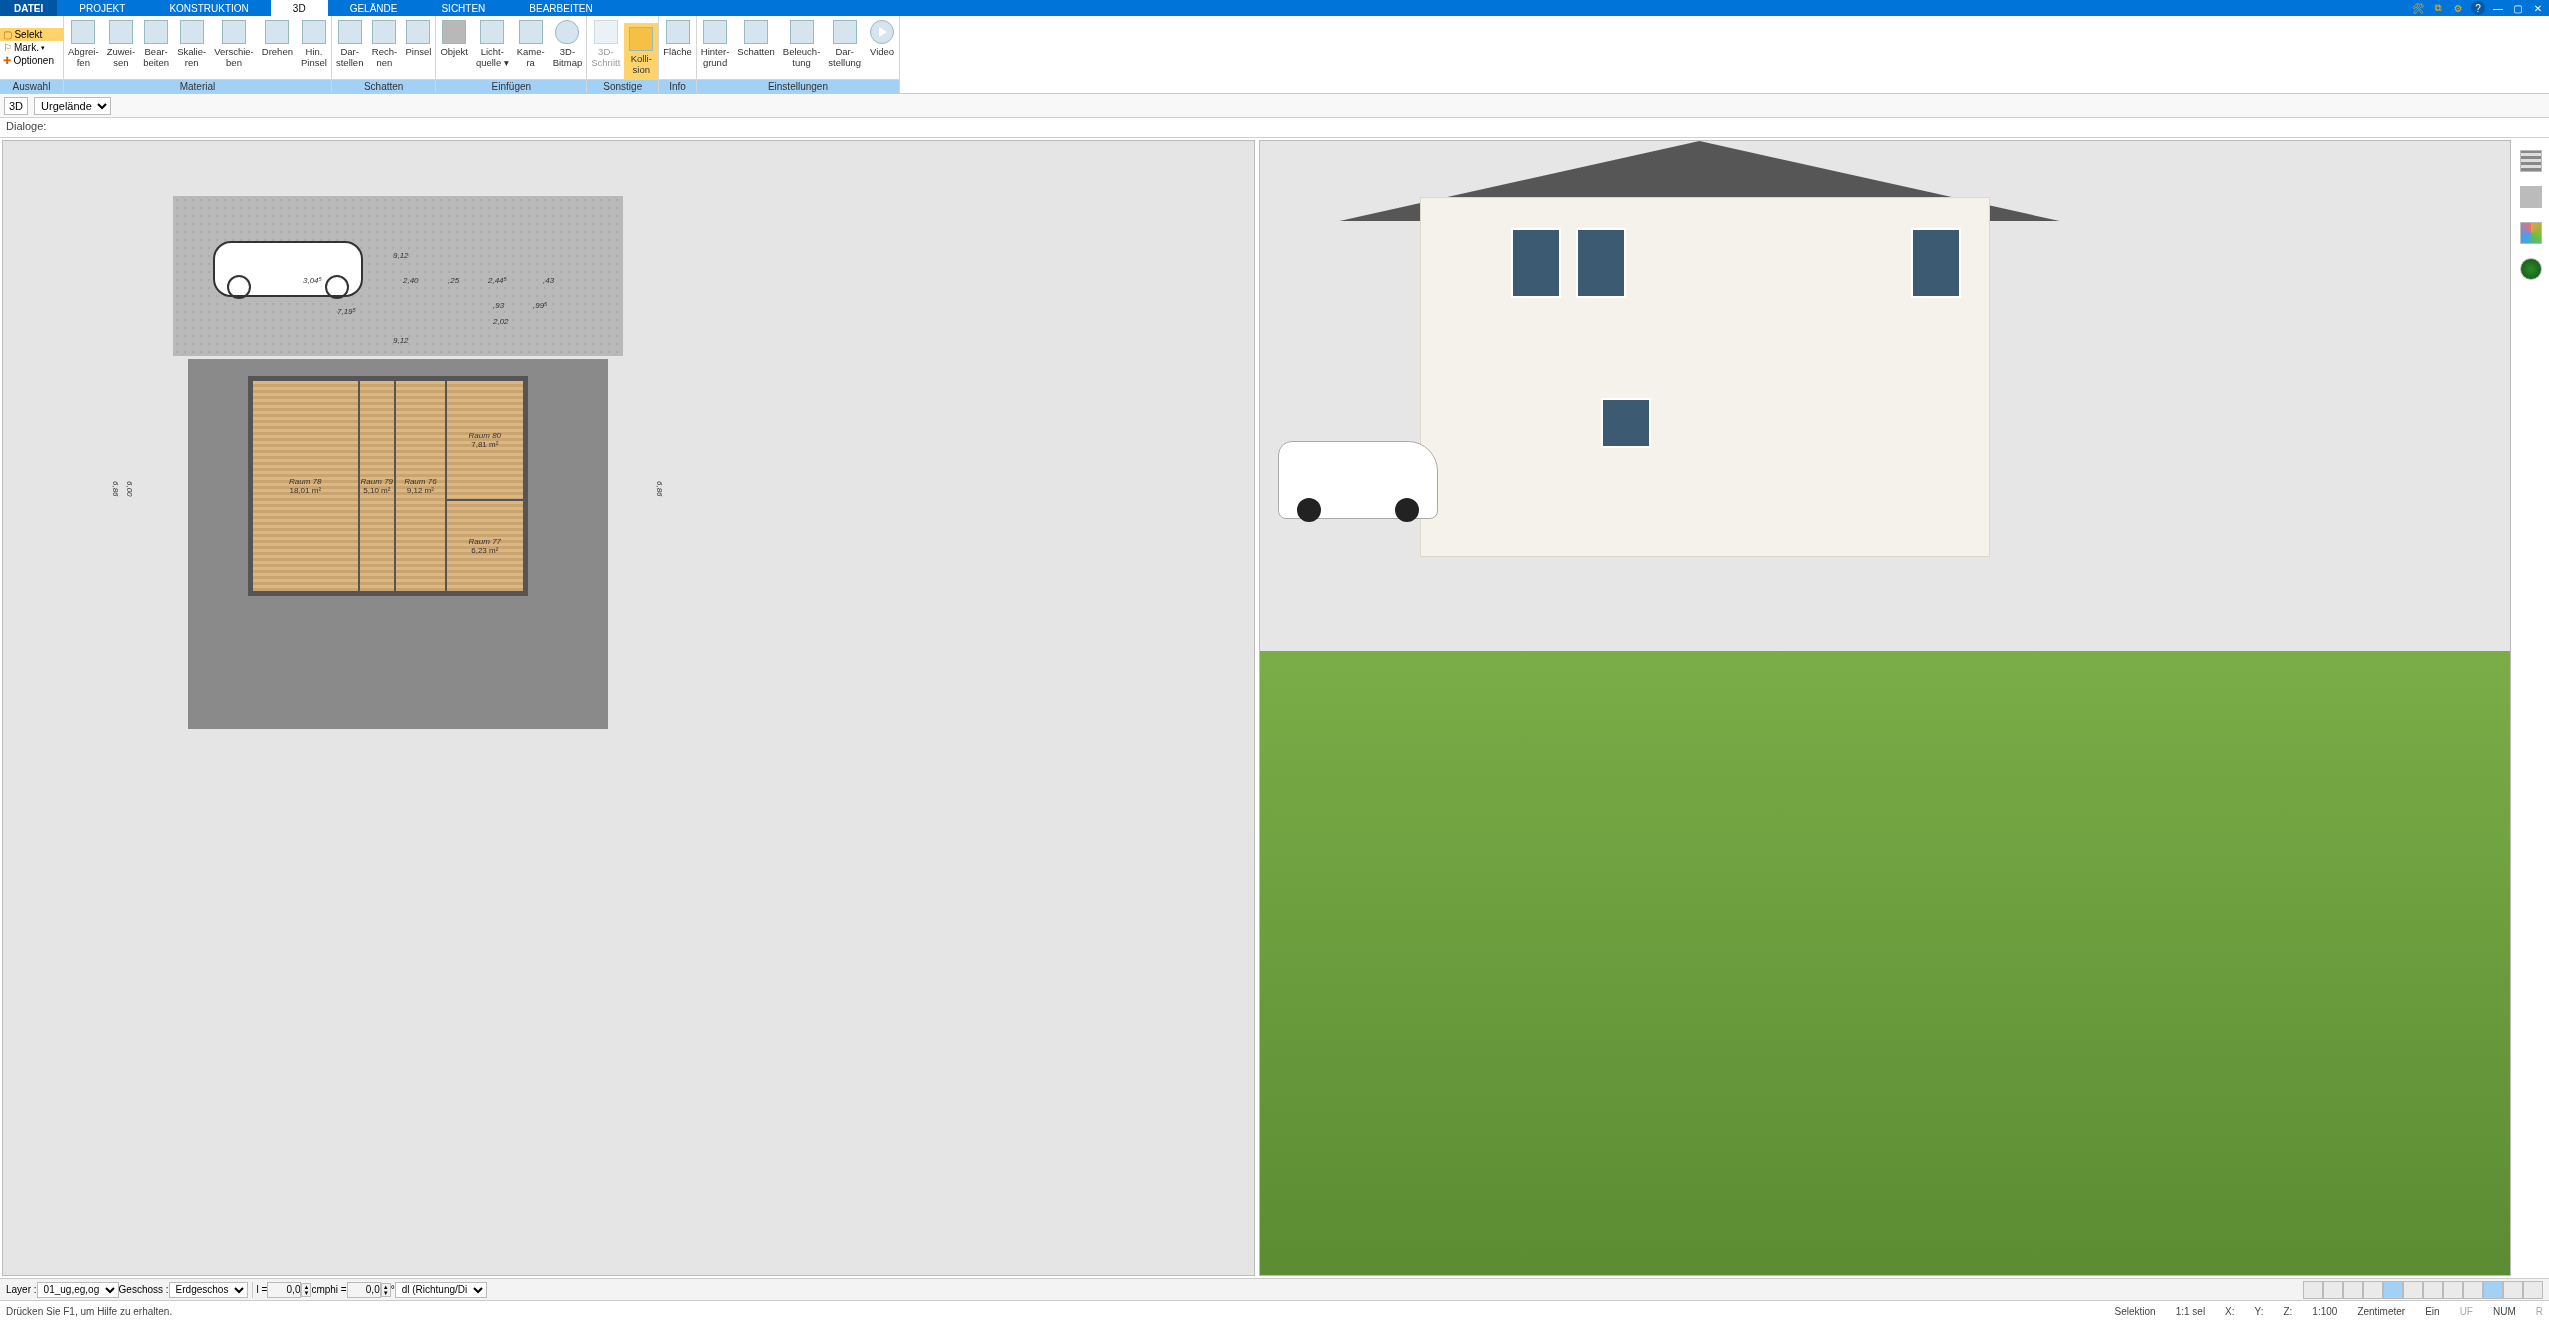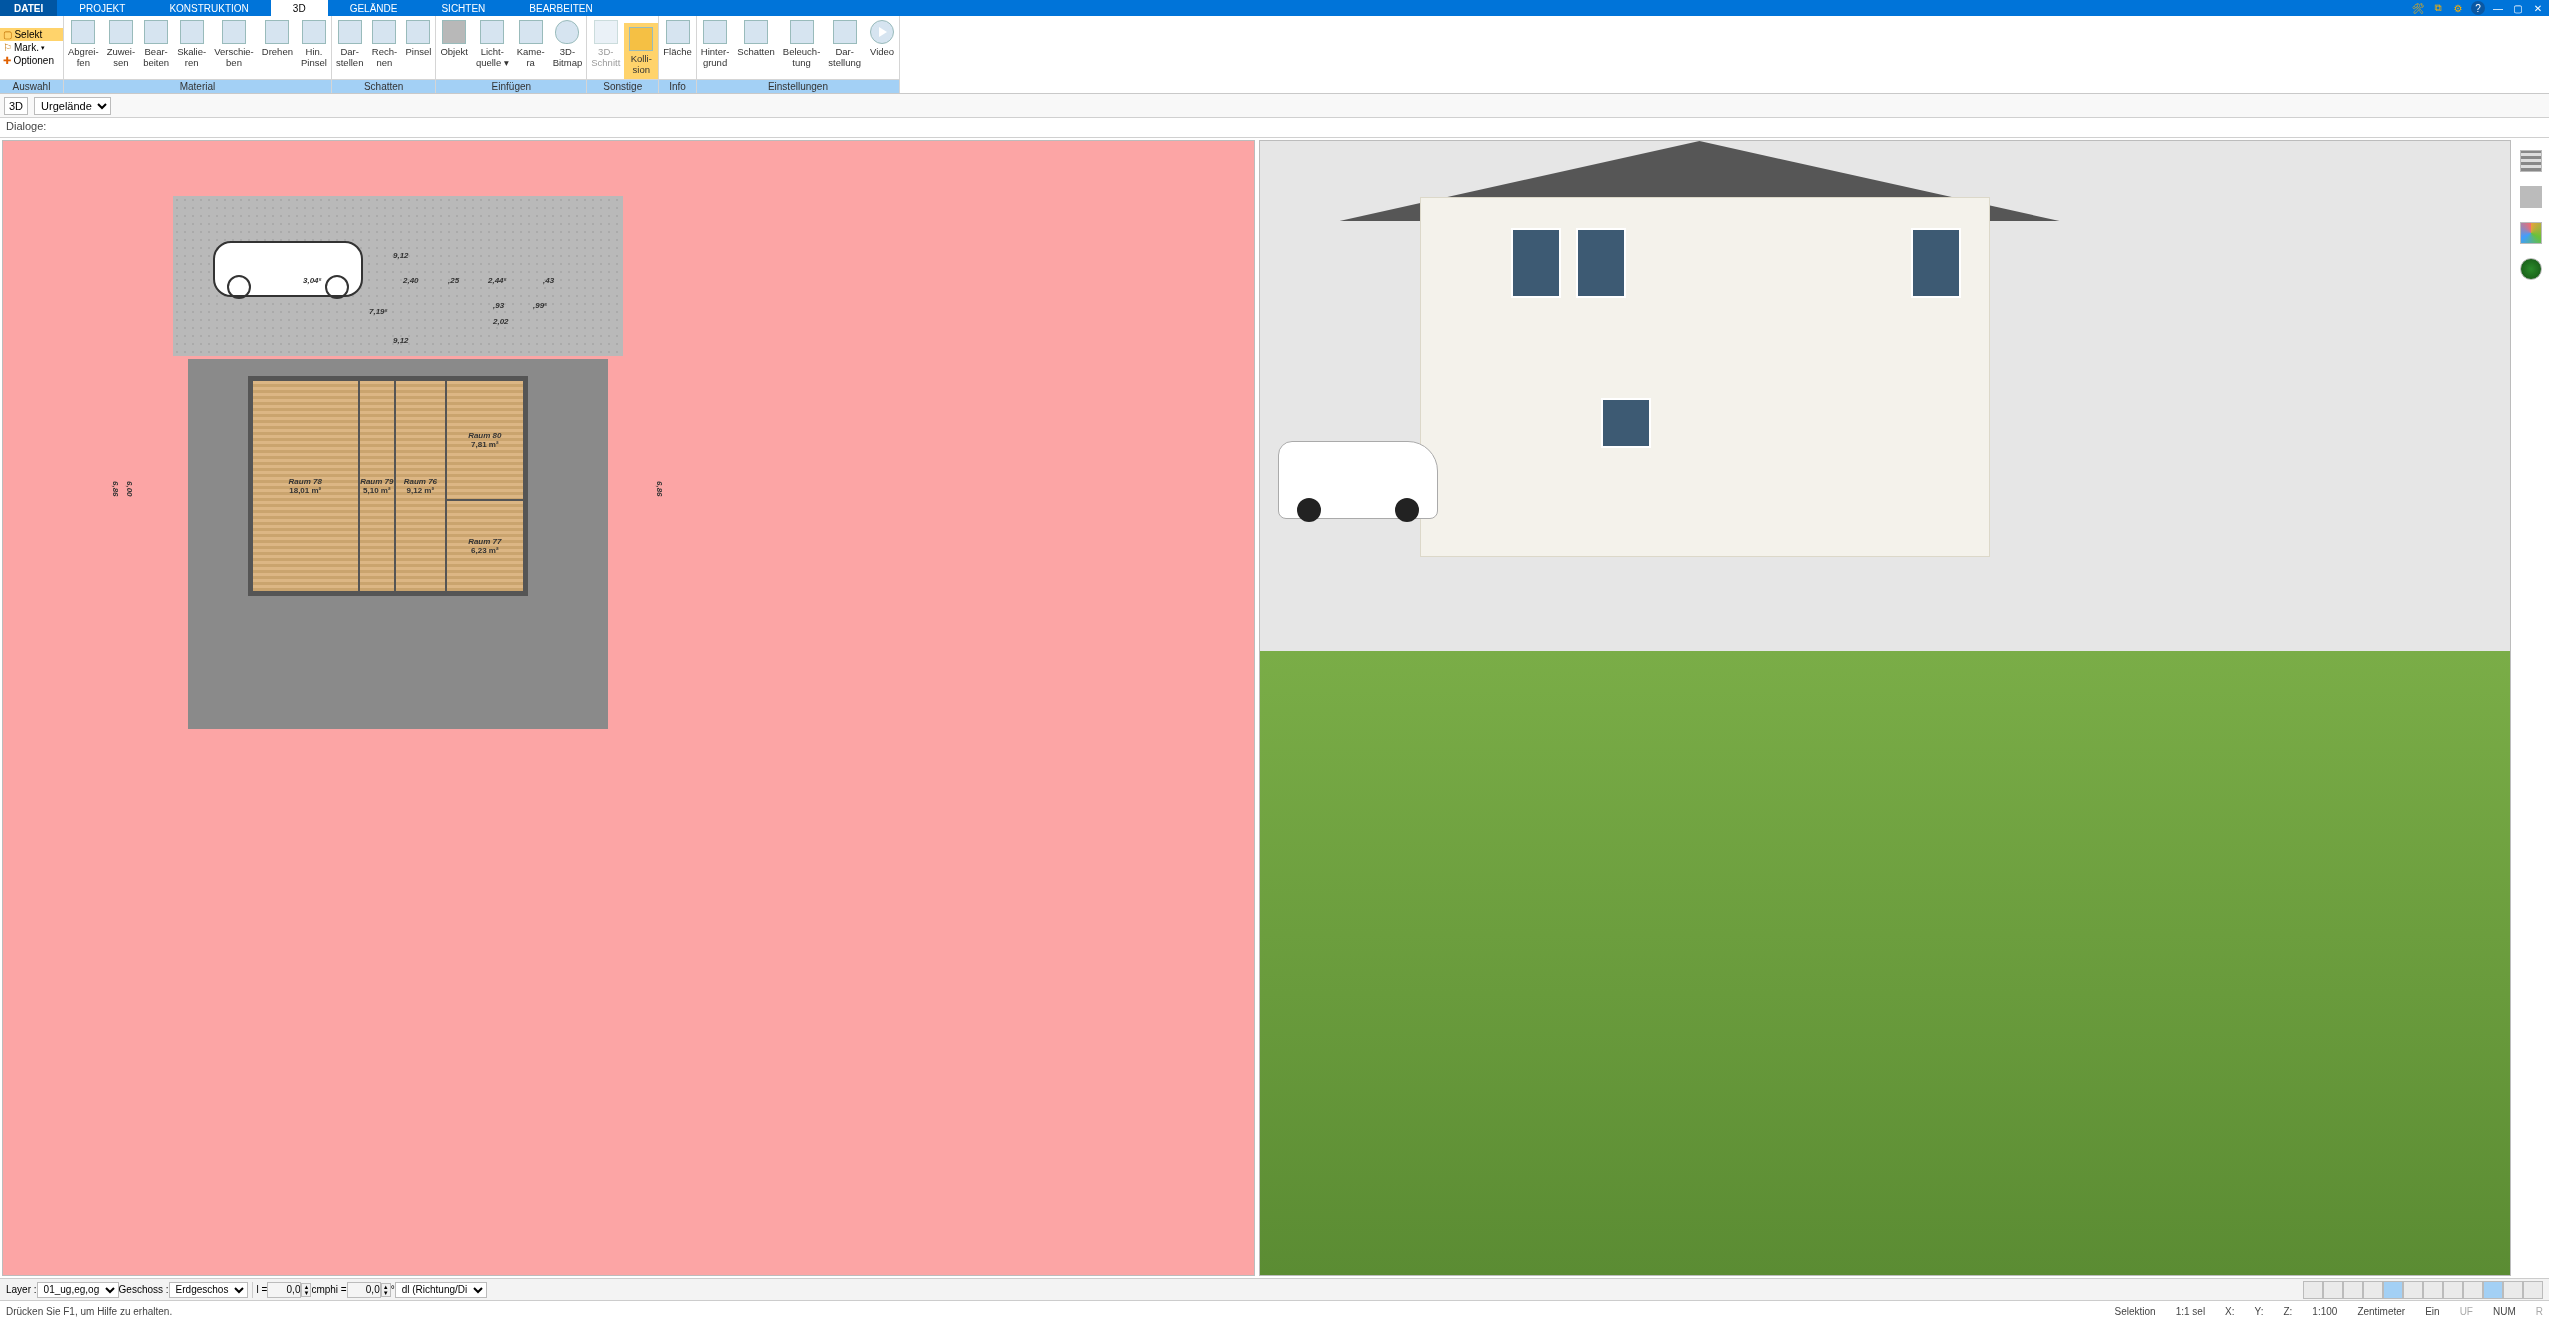--- a/index.html
+++ b/index.html
@@ -40,21 +40,21 @@
 .subbar .tag{background:#fff;border:1px solid #bbb;padding:0 4px;height:18px;display:flex;align-items:center;}
 .dialoge { height:20px; border-bottom:1px solid #d0d0d0; font-size:11px; padding:2px 6px; color:#444;}
 
 
 .workspace { position:absolute; top:138px; bottom:44px; left:0; right:36px; display:flex; }
 .pane { flex:1; position:relative; background:#fff; border:1px solid #bcbcbc; margin:2px; overflow:hidden;}
 .pane.left{margin-right:0;}
 .pane.right{margin-left:4px;}
 
 
-.plan-wrap{position:absolute;inset:0;background:#fca5a5;font-weight:bold;}
+.plan-wrap{position:absolute;inset:0;background:#e5e5e5;}
 .driveway{position:absolute;left:170px;top:55px;width:450px;height:160px;background:#b9b9b9;background-image:radial-gradient(#aaa 1px,transparent 1px);background-size:8px 8px;}
 .house-outline{position:absolute;left:185px;top:218px;width:420px;height:370px;background:#8a8a8a;}
 .house-inner{position:absolute;left:245px;top:235px;width:280px;height:220px;background:#d7b07a;border:4px solid #555;display:flex;}
 .room{border:1px solid #555;background:repeating-linear-gradient(180deg,#dcb684,#dcb684 3px,#caa46e 3px,#caa46e 6px);position:relative;font-size:8px;color:#333;display:flex;flex-direction:column;align-items:center;justify-content:center;}
 .room .rn{font-style:italic;}
 .car{position:absolute;left:210px;top:100px;width:150px;height:56px;background:#fff;border:2px solid #333;border-radius:18px;}
 .car::before,.car::after{content:"";position:absolute;width:20px;height:20px;border:2px solid #333;border-radius:50%;bottom:-4px;}
 .car::before{left:12px;}.car::after{right:12px;}
 .dim{position:absolute;font-size:8px;font-style:italic;color:#333;}
 
@@ -282,21 +282,21 @@
   <div class="pane left">
     <div class="plan-wrap">
       <div class="driveway"></div>
       <div class="car"></div>
       <div class="dim" style="left:390px;top:110px">9,12</div>
       <div class="dim" style="left:300px;top:135px">3,04⁵</div>
       <div class="dim" style="left:400px;top:135px">2,40</div>
       <div class="dim" style="left:445px;top:135px">,25</div>
       <div class="dim" style="left:485px;top:135px">2,44⁵</div>
       <div class="dim" style="left:540px;top:135px">,43</div>
-      <div class="dim" style="left:366px;top:166px">7,19⁵</div>
+      <div class="dim" style="left:334px;top:166px">7,19⁵</div>
       <div class="dim" style="left:490px;top:160px">,93</div>
       <div class="dim" style="left:530px;top:160px">,99⁵</div>
       <div class="dim" style="left:490px;top:176px">2,02</div>
       <div class="dim" style="left:390px;top:195px">9,12</div>
       <div class="dim" style="left:108px;top:340px;writing-mode:vertical-rl">6,86</div>
       <div class="dim" style="left:122px;top:340px;writing-mode:vertical-rl">6,00</div>
       <div class="dim" style="left:652px;top:340px;writing-mode:vertical-rl">6,86</div>
       <div class="dim" style="left:300px;top:246px">3,04⁵</div>
       <div class="dim" style="left:395px;top:246px">2,40</div>
       <div class="dim" style="left:300px;top:413px">3,04⁵</div>

